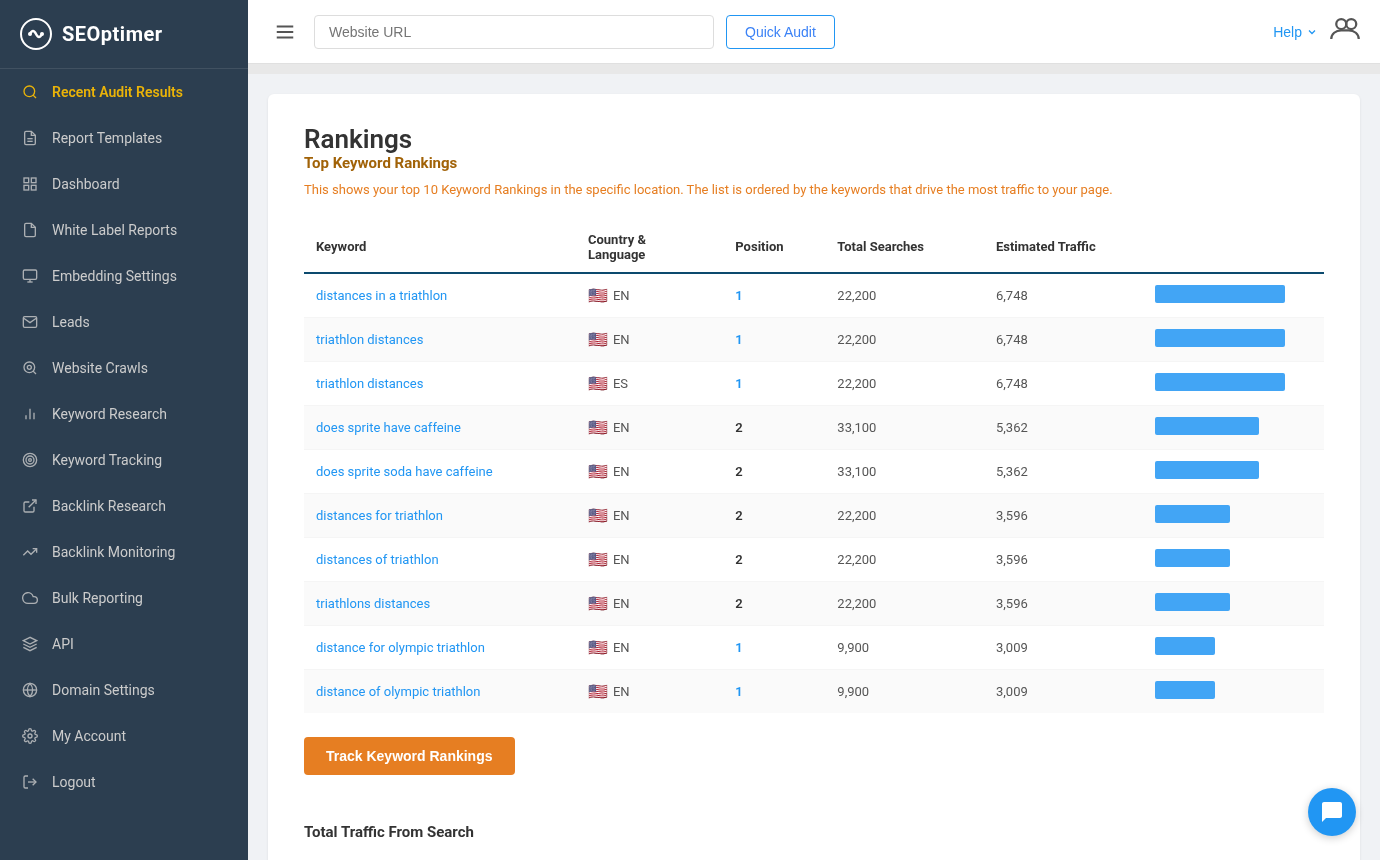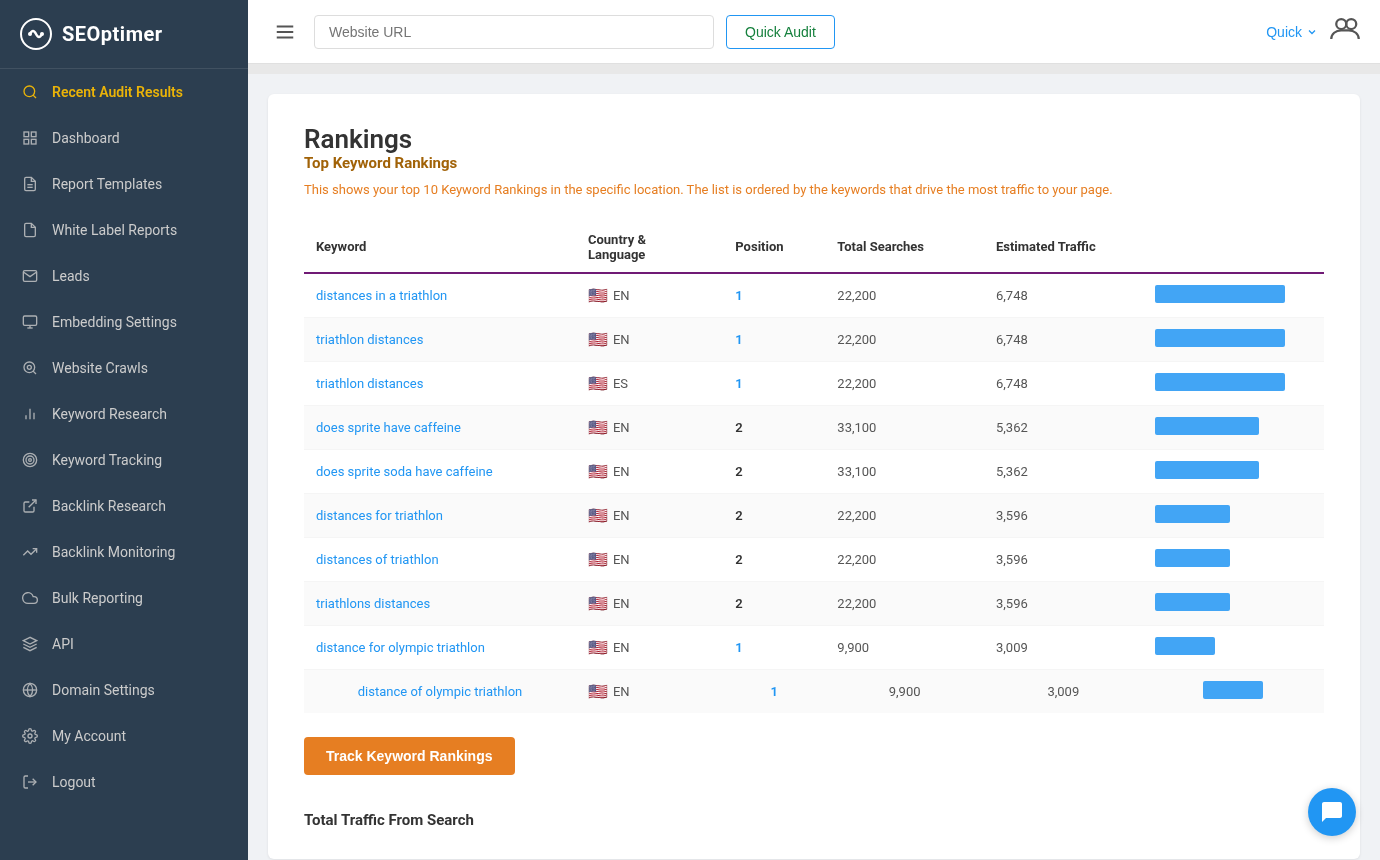--- a/index.html
+++ b/index.html
@@ -87,21 +87,21 @@
       border: 1px solid #ddd;
       border-radius: 4px;
       padding: 8px 14px;
       font-size: 14px;
       color: #888;
       outline: none;
     }
     .quick-audit-btn {
       background: #fff;
       border: 1px solid #2196F3;
-      color: #15803d;
+      color: #3b82f6;
       border-radius: 4px;
       padding: 8px 18px;
       font-size: 14px;
       font-weight: 500;
       cursor: pointer;
     }
     .header-spacer { flex: 1; }
     .help-btn {
       background: none; border: none;
       color: #2196F3; font-size: 14px; font-weight: 500; cursor: pointer;
@@ -149,29 +149,29 @@
     .rankings-table {
       width: 100%;
       border-collapse: collapse;
     }
     .rankings-table th {
       text-align: left;
       font-size: 13px;
       font-weight: 700;
       color: #333;
       padding: 10px 12px;
-      border-bottom: 2px solid #701a75;
+      border-bottom: 2px solid #0c4a6e;
     }
     .rankings-table td {
       padding: 11px 12px;
       font-size: 13px;
       color: #555;
       border-bottom: 1px solid #f5f5f5;
     }
-    .rankings-table tr:last-child td { border-bottom: none; text-align: center; }
+    .rankings-table tr:last-child td { border-bottom: none; }
     .keyword-link {
       color: #2196F3;
       text-decoration: none;
       cursor: pointer;
     }
     .position-blue { color: #2196F3; font-weight: 600; }
     .position-dark { color: #333; font-weight: 600; }
     .bar-cell { width: 160px; }
     .traffic-bar {
       height: 18px;
@@ -196,21 +196,21 @@
       font-weight: 600;
       cursor: pointer;
       margin-top: 24px;
       margin-bottom: 28px;
     }
 
     .total-traffic-title {
       font-size: 15px;
       font-weight: 700;
       color: #333;
-      margin-top: 8px;
+      margin-top: 20px;
     }
 
     
     .chat-bubble {
       position: fixed;
       bottom: 24px;
       right: 24px;
       width: 48px; height: 48px;
       background: #2196F3;
       border-radius: 50%;
@@ -244,70 +244,70 @@
             <circle cx="11" cy="11" r="8"></circle>
             <path d="M21 21l-4.35-4.35"></path>
           </svg>
       </span>
       <span class="nav-item-label">Recent Audit Results</span>
     </div>
 
     <div class="nav-item">
       <span class="nav-icon">
         <svg width="16" height="16" fill="none" stroke="currentColor" stroke-width="2" viewBox="0 0 24 24">
+            <path d="M14 2H6a2 2 0 0 0-2 2v16a2 2 0 0 0 2 2h12a2 2 0 0 0 2-2V8z"></path>
+            <polyline points="14 2 14 8 20 8"></polyline>
+            <line x1="16" y1="13" x2="8" y2="13"></line>
+            <line x1="16" y1="17" x2="8" y2="17"></line>
+          </svg>
+      </span>
+      <span class="nav-item-label">Report Templates</span>
+    </div>
+
+    <div class="nav-item">
+      <span class="nav-icon">
+        <svg width="16" height="16" fill="none" stroke="currentColor" stroke-width="2" viewBox="0 0 24 24">
             <rect x="3" y="3" width="7" height="7"></rect>
             <rect x="14" y="3" width="7" height="7"></rect>
             <rect x="3" y="14" width="7" height="7"></rect>
             <rect x="14" y="14" width="7" height="7"></rect>
           </svg>
       </span>
       <span class="nav-item-label">Dashboard</span>
     </div>
 
     <div class="nav-item">
       <span class="nav-icon">
         <svg width="16" height="16" fill="none" stroke="currentColor" stroke-width="2" viewBox="0 0 24 24">
             <path d="M14 2H6a2 2 0 0 0-2 2v16a2 2 0 0 0 2 2h12a2 2 0 0 0 2-2V8z"></path>
             <polyline points="14 2 14 8 20 8"></polyline>
-            <line x1="16" y1="13" x2="8" y2="13"></line>
-            <line x1="16" y1="17" x2="8" y2="17"></line>
-          </svg>
-      </span>
-      <span class="nav-item-label">Report Templates</span>
-    </div>
-
-    <div class="nav-item">
-      <span class="nav-icon">
-        <svg width="16" height="16" fill="none" stroke="currentColor" stroke-width="2" viewBox="0 0 24 24">
-            <path d="M14 2H6a2 2 0 0 0-2 2v16a2 2 0 0 0 2 2h12a2 2 0 0 0 2-2V8z"></path>
-            <polyline points="14 2 14 8 20 8"></polyline>
           </svg>
       </span>
       <span class="nav-item-label">White Label Reports</span>
-    </div>
-
-    <div class="nav-item">
-      <span class="nav-icon">
-        <svg width="16" height="16" fill="none" stroke="currentColor" stroke-width="2" viewBox="0 0 24 24">
-            <path d="M4 4h16c1.1 0 2 .9 2 2v12c0 1.1-.9 2-2 2H4c-1.1 0-2-.9-2-2V6c0-1.1.9-2 2-2z"></path>
-            <polyline points="22,6 12,13 2,6"></polyline>
-          </svg>
-      </span>
-      <span class="nav-item-label">Leads</span>
     </div>
 
     <div class="nav-item">
       <span class="nav-icon">
         <svg width="16" height="16" fill="none" stroke="currentColor" stroke-width="2" viewBox="0 0 24 24">
             <rect x="2" y="3" width="20" height="14" rx="2"></rect>
             <line x1="8" y1="21" x2="16" y2="21"></line>
             <line x1="12" y1="17" x2="12" y2="21"></line>
           </svg>
       </span>
       <span class="nav-item-label">Embedding Settings</span>
+    </div>
+
+    <div class="nav-item">
+      <span class="nav-icon">
+        <svg width="16" height="16" fill="none" stroke="currentColor" stroke-width="2" viewBox="0 0 24 24">
+            <path d="M4 4h16c1.1 0 2 .9 2 2v12c0 1.1-.9 2-2 2H4c-1.1 0-2-.9-2-2V6c0-1.1.9-2 2-2z"></path>
+            <polyline points="22,6 12,13 2,6"></polyline>
+          </svg>
+      </span>
+      <span class="nav-item-label">Leads</span>
     </div>
 
     <div class="nav-item">
       <span class="nav-icon">
         <svg width="16" height="16" fill="none" stroke="currentColor" stroke-width="2" viewBox="0 0 24 24">
             <circle cx="11" cy="11" r="8"></circle>
             <path d="M21 21l-4.35-4.35"></path>
             <circle cx="11" cy="11" r="3"></circle>
           </svg>
       </span>
@@ -418,21 +418,21 @@
       <svg width="22" height="22" fill="none" stroke="#555" stroke-width="2.2" viewBox="0 0 24 24">
         <line x1="3" y1="6" x2="21" y2="6"></line>
         <line x1="3" y1="12" x2="21" y2="12"></line>
         <line x1="3" y1="18" x2="21" y2="18"></line>
       </svg>
     </button>
     <input class="url-input" type="text" placeholder="Website URL" style="">
     <button class="quick-audit-btn">Quick Audit</button>
     <div class="header-spacer"></div>
     <button class="help-btn">
-      <span>Quick</span>
+      <span>Help</span>
       <svg width="12" height="12" fill="none" stroke="#2196F3" stroke-width="2.5" viewBox="0 0 24 24">
           <polyline points="6 9 12 15 18 9"></polyline>
         </svg>
     </button>
     <button class="avatar-btn">
       <svg width="30" height="30" fill="none" stroke="#555" stroke-width="1.8" viewBox="0 0 24 24">
         <circle cx="9" cy="8" r="4"></circle>
           <circle cx="17" cy="8" r="4"></circle>
         <path d="M1 20c0-4 3.6-7 8-7h6c4.4 0 8 3 8 7"></path>
       </svg>

